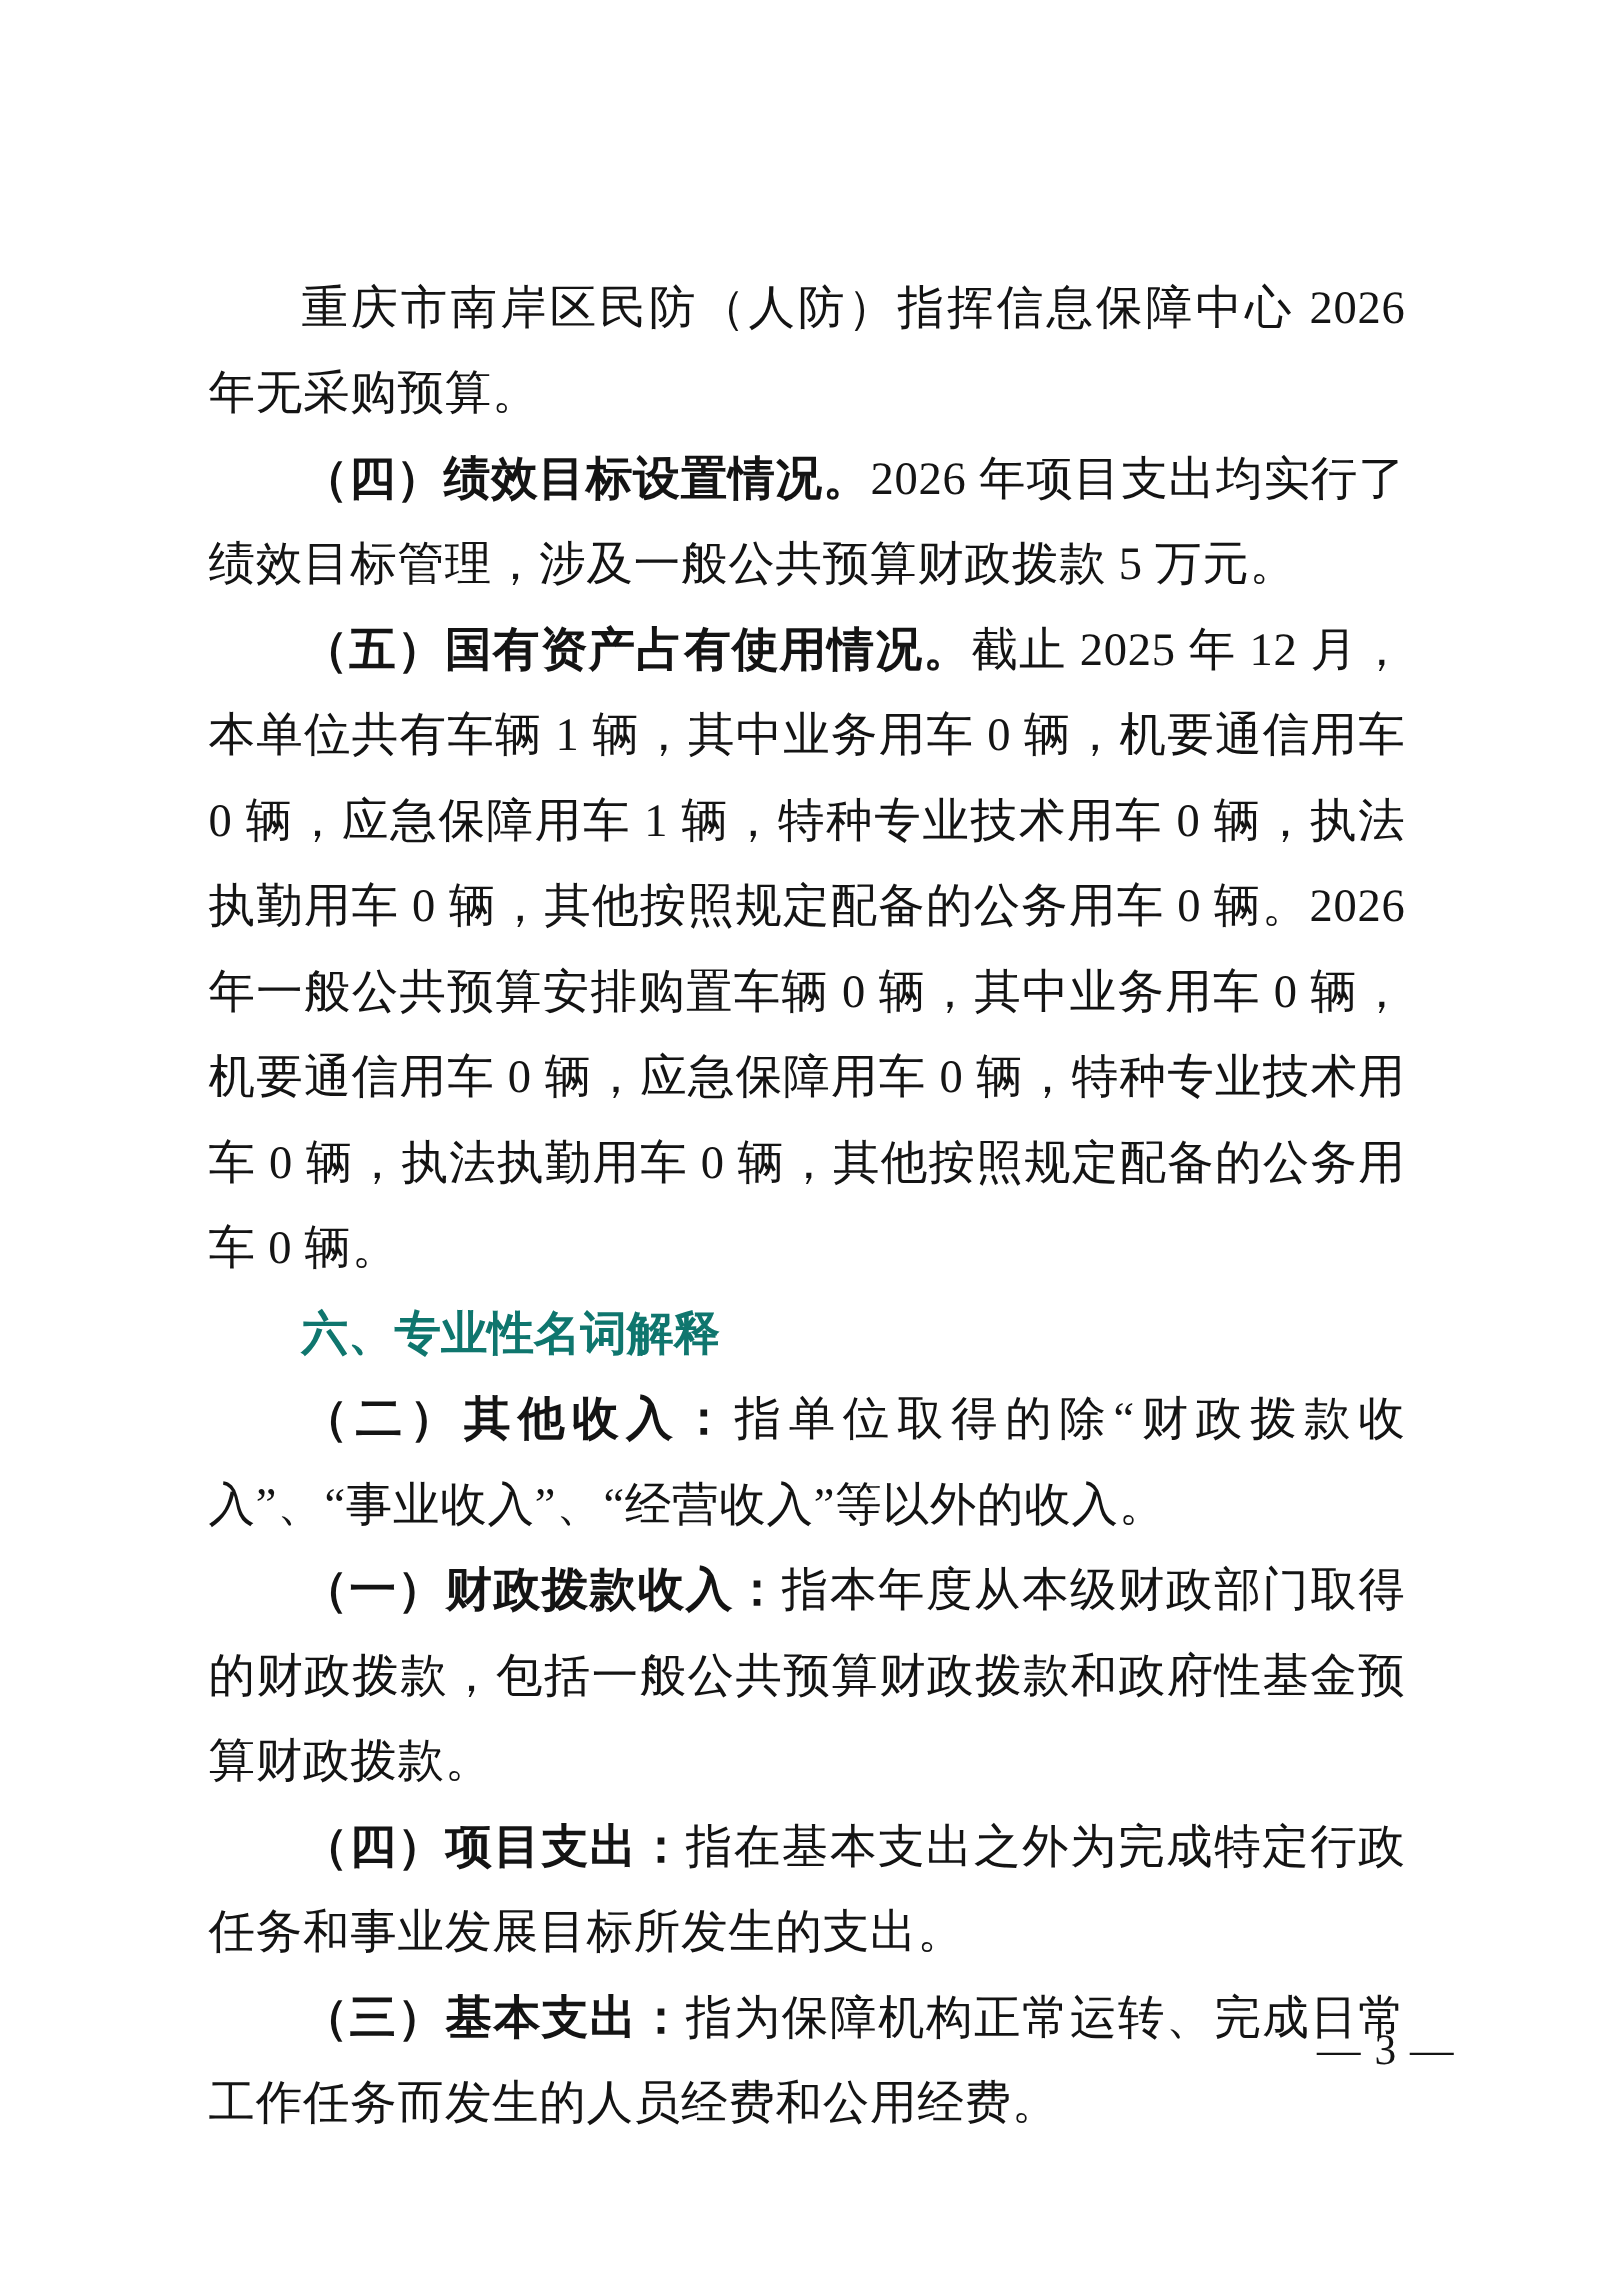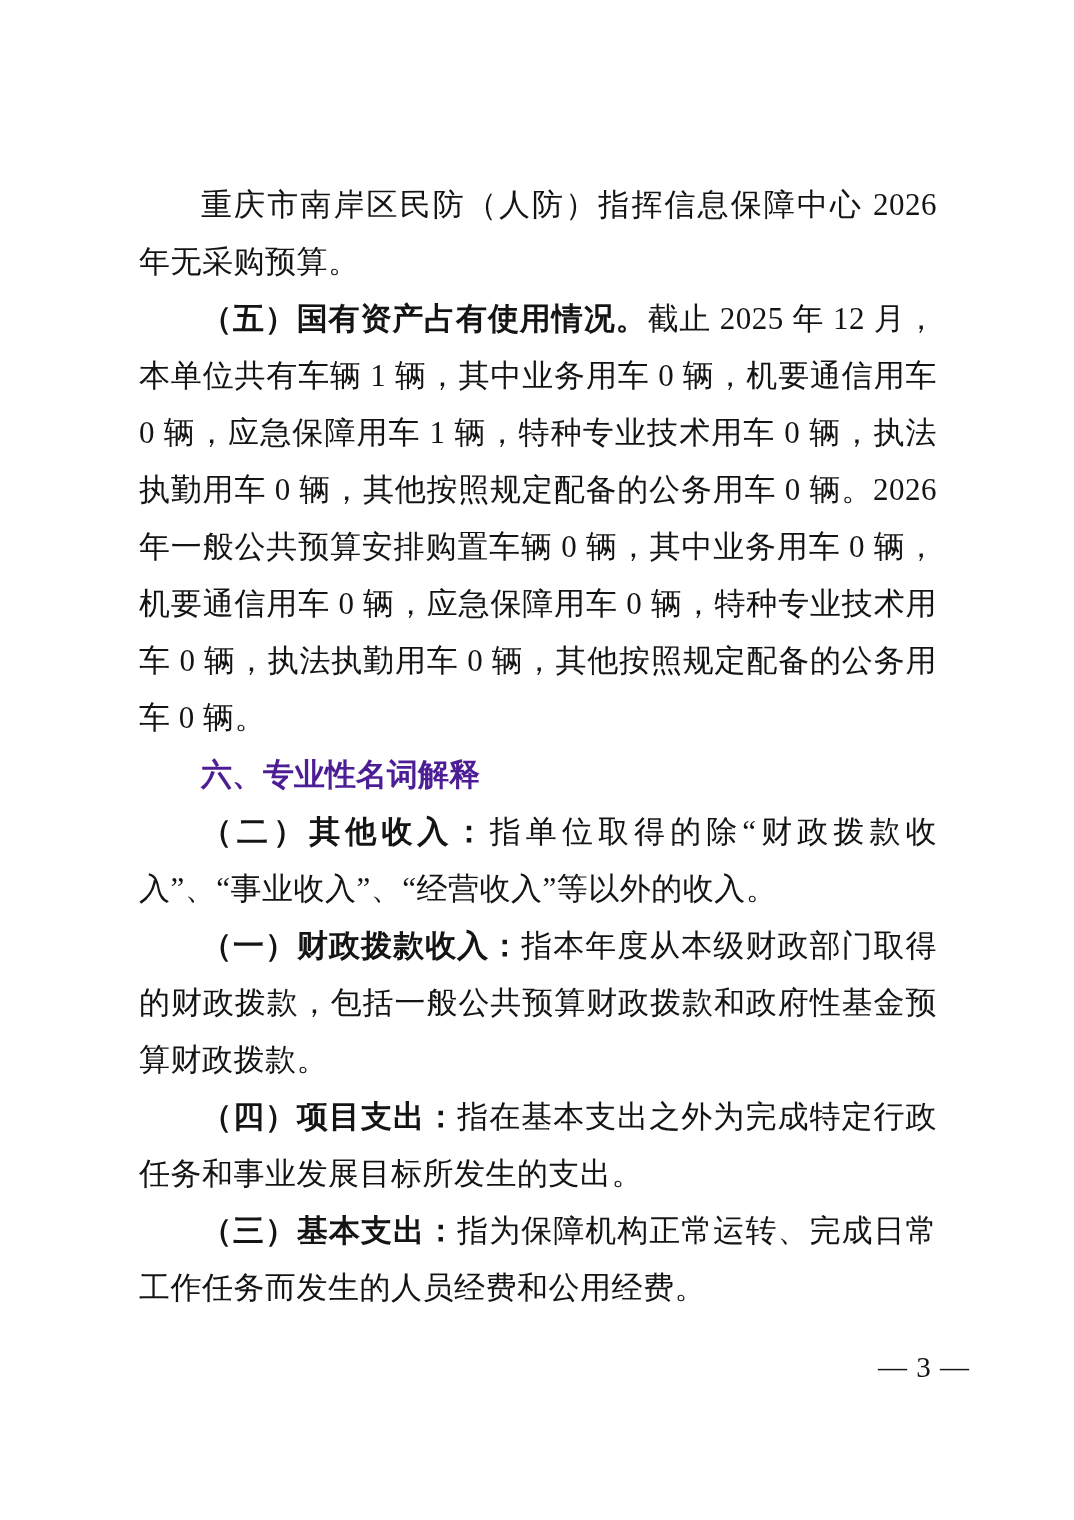--- a/index.html
+++ b/index.html
@@ -34,41 +34,42 @@
   .para .lead {
     font-weight: bold;
   }
   .section-heading {
     margin: 0;
     font-size: 31px;
     line-height: 57px;
     text-indent: 2em;
     font-family: "Liberation Sans", "DejaVu Sans", sans-serif;
     font-weight: bold;
-    color: #4c1d95;
+    color: #0f766e;
   }
   .footer-pagenum {
     position: absolute;
     top: 1350px;
     right: 139px;
     font-size: 29px;
     line-height: 34px;
     letter-spacing: 1px;
     font-family: "Liberation Serif", "DejaVu Serif", serif;
     color: #141414;
   }
 </style>
 </head>
 <body>
 
 <div class="page">
   <div class="content">
 
     <p class="para"><span>重庆市南岸区民防（人防）指挥信息保障中心 2026 年无采购预算。</span></p>
 
+    <p class="para"><span class="lead">（四）绩效目标设置情况。</span><span>2026 年项目支出均实行了绩效目标管理，涉及一般公共预算财政拨款 5 万元。</span></p>
 
     <p class="para"><span class="lead">（五）国有资产占有使用情况。</span><span>截止 2025 年 12 月，本单位共有车辆 1 辆，其中业务用车 0 辆，机要通信用车 0 辆，应急保障用车 1 辆，特种专业技术用车 0 辆，执法执勤用车 0 辆，其他按照规定配备的公务用车 0 辆。2026 年一般公共预算安排购置车辆 0 辆，其中业务用车 0 辆，机要通信用车 0 辆，应急保障用车 0 辆，特种专业技术用车 0 辆，执法执勤用车 0 辆，其他按照规定配备的公务用车 0 辆。</span></p>
 
     <p class="section-heading">六、专业性名词解释</p>
 
     <p class="para"><span class="lead">（二）其他收入：</span><span>指单位取得的除“财政拨款收入”、“事业收入”、“经营收入”等以外的收入。</span></p>
 
     <p class="para"><span class="lead">（一）财政拨款收入：</span><span>指本年度从本级财政部门取得的财政拨款，包括一般公共预算财政拨款和政府性基金预算财政拨款。</span></p>
 
     <p class="para"><span class="lead">（四）项目支出：</span><span>指在基本支出之外为完成特定行政任务和事业发展目标所发生的支出。</span></p>

